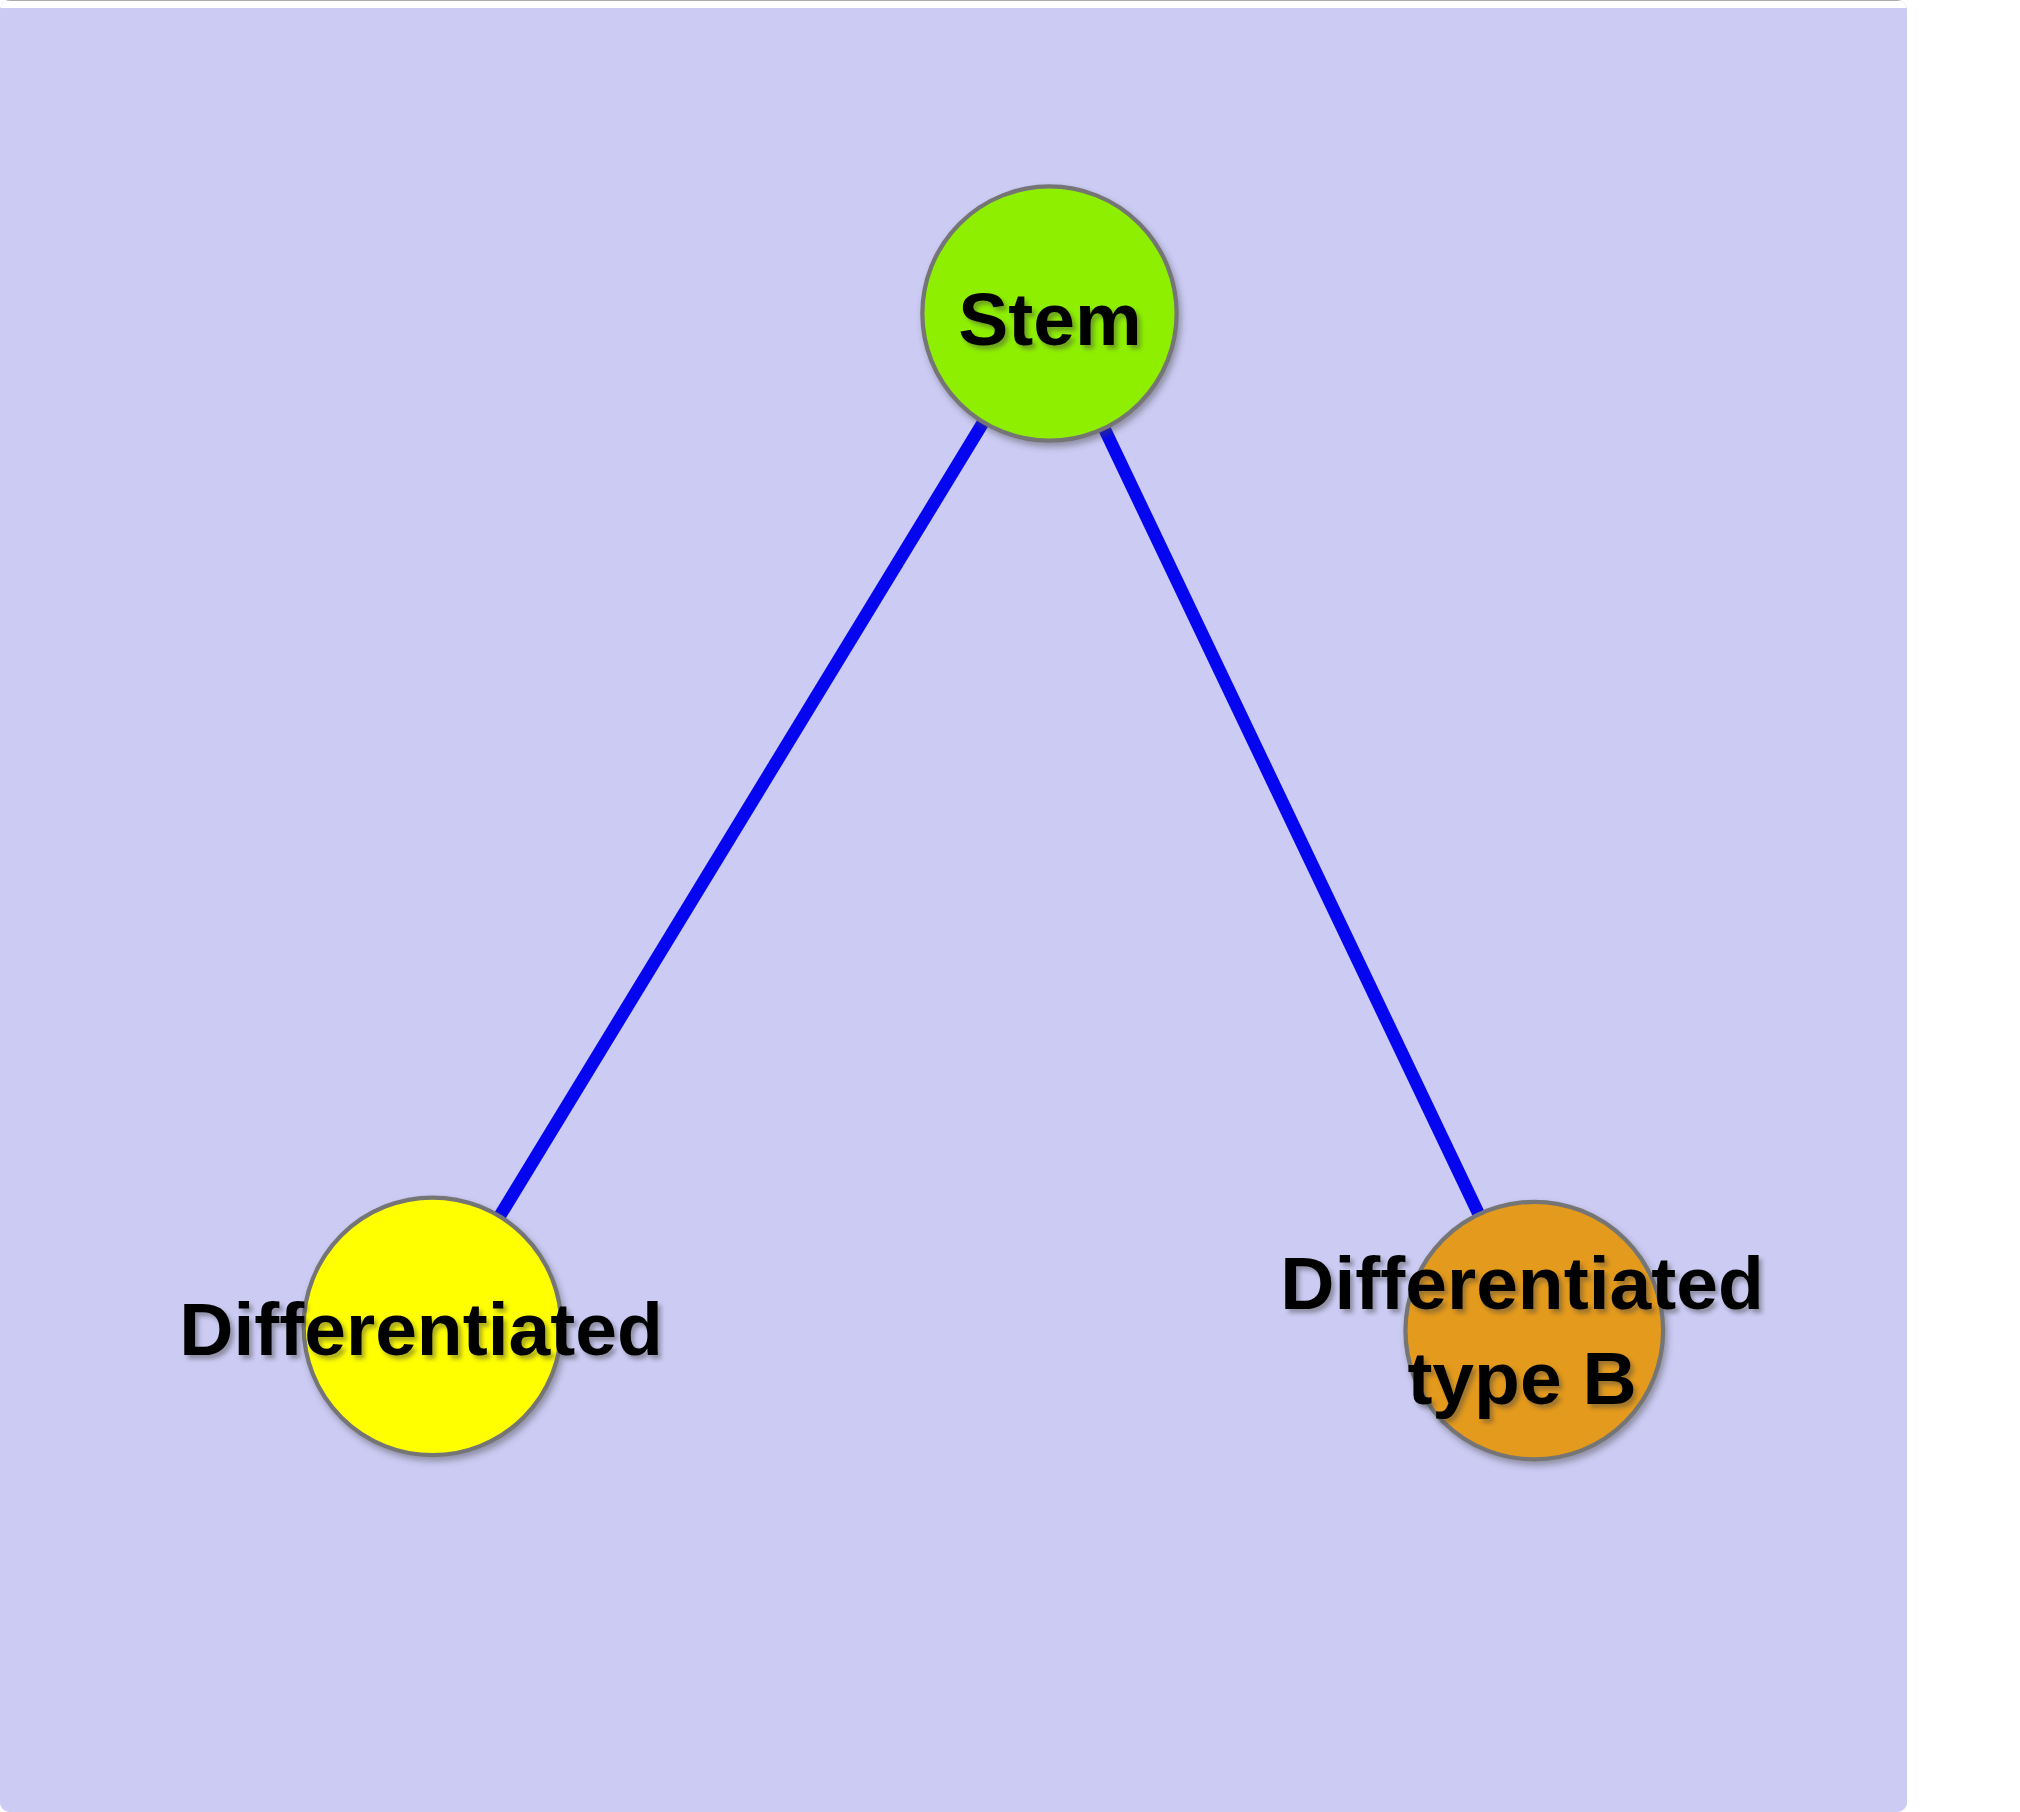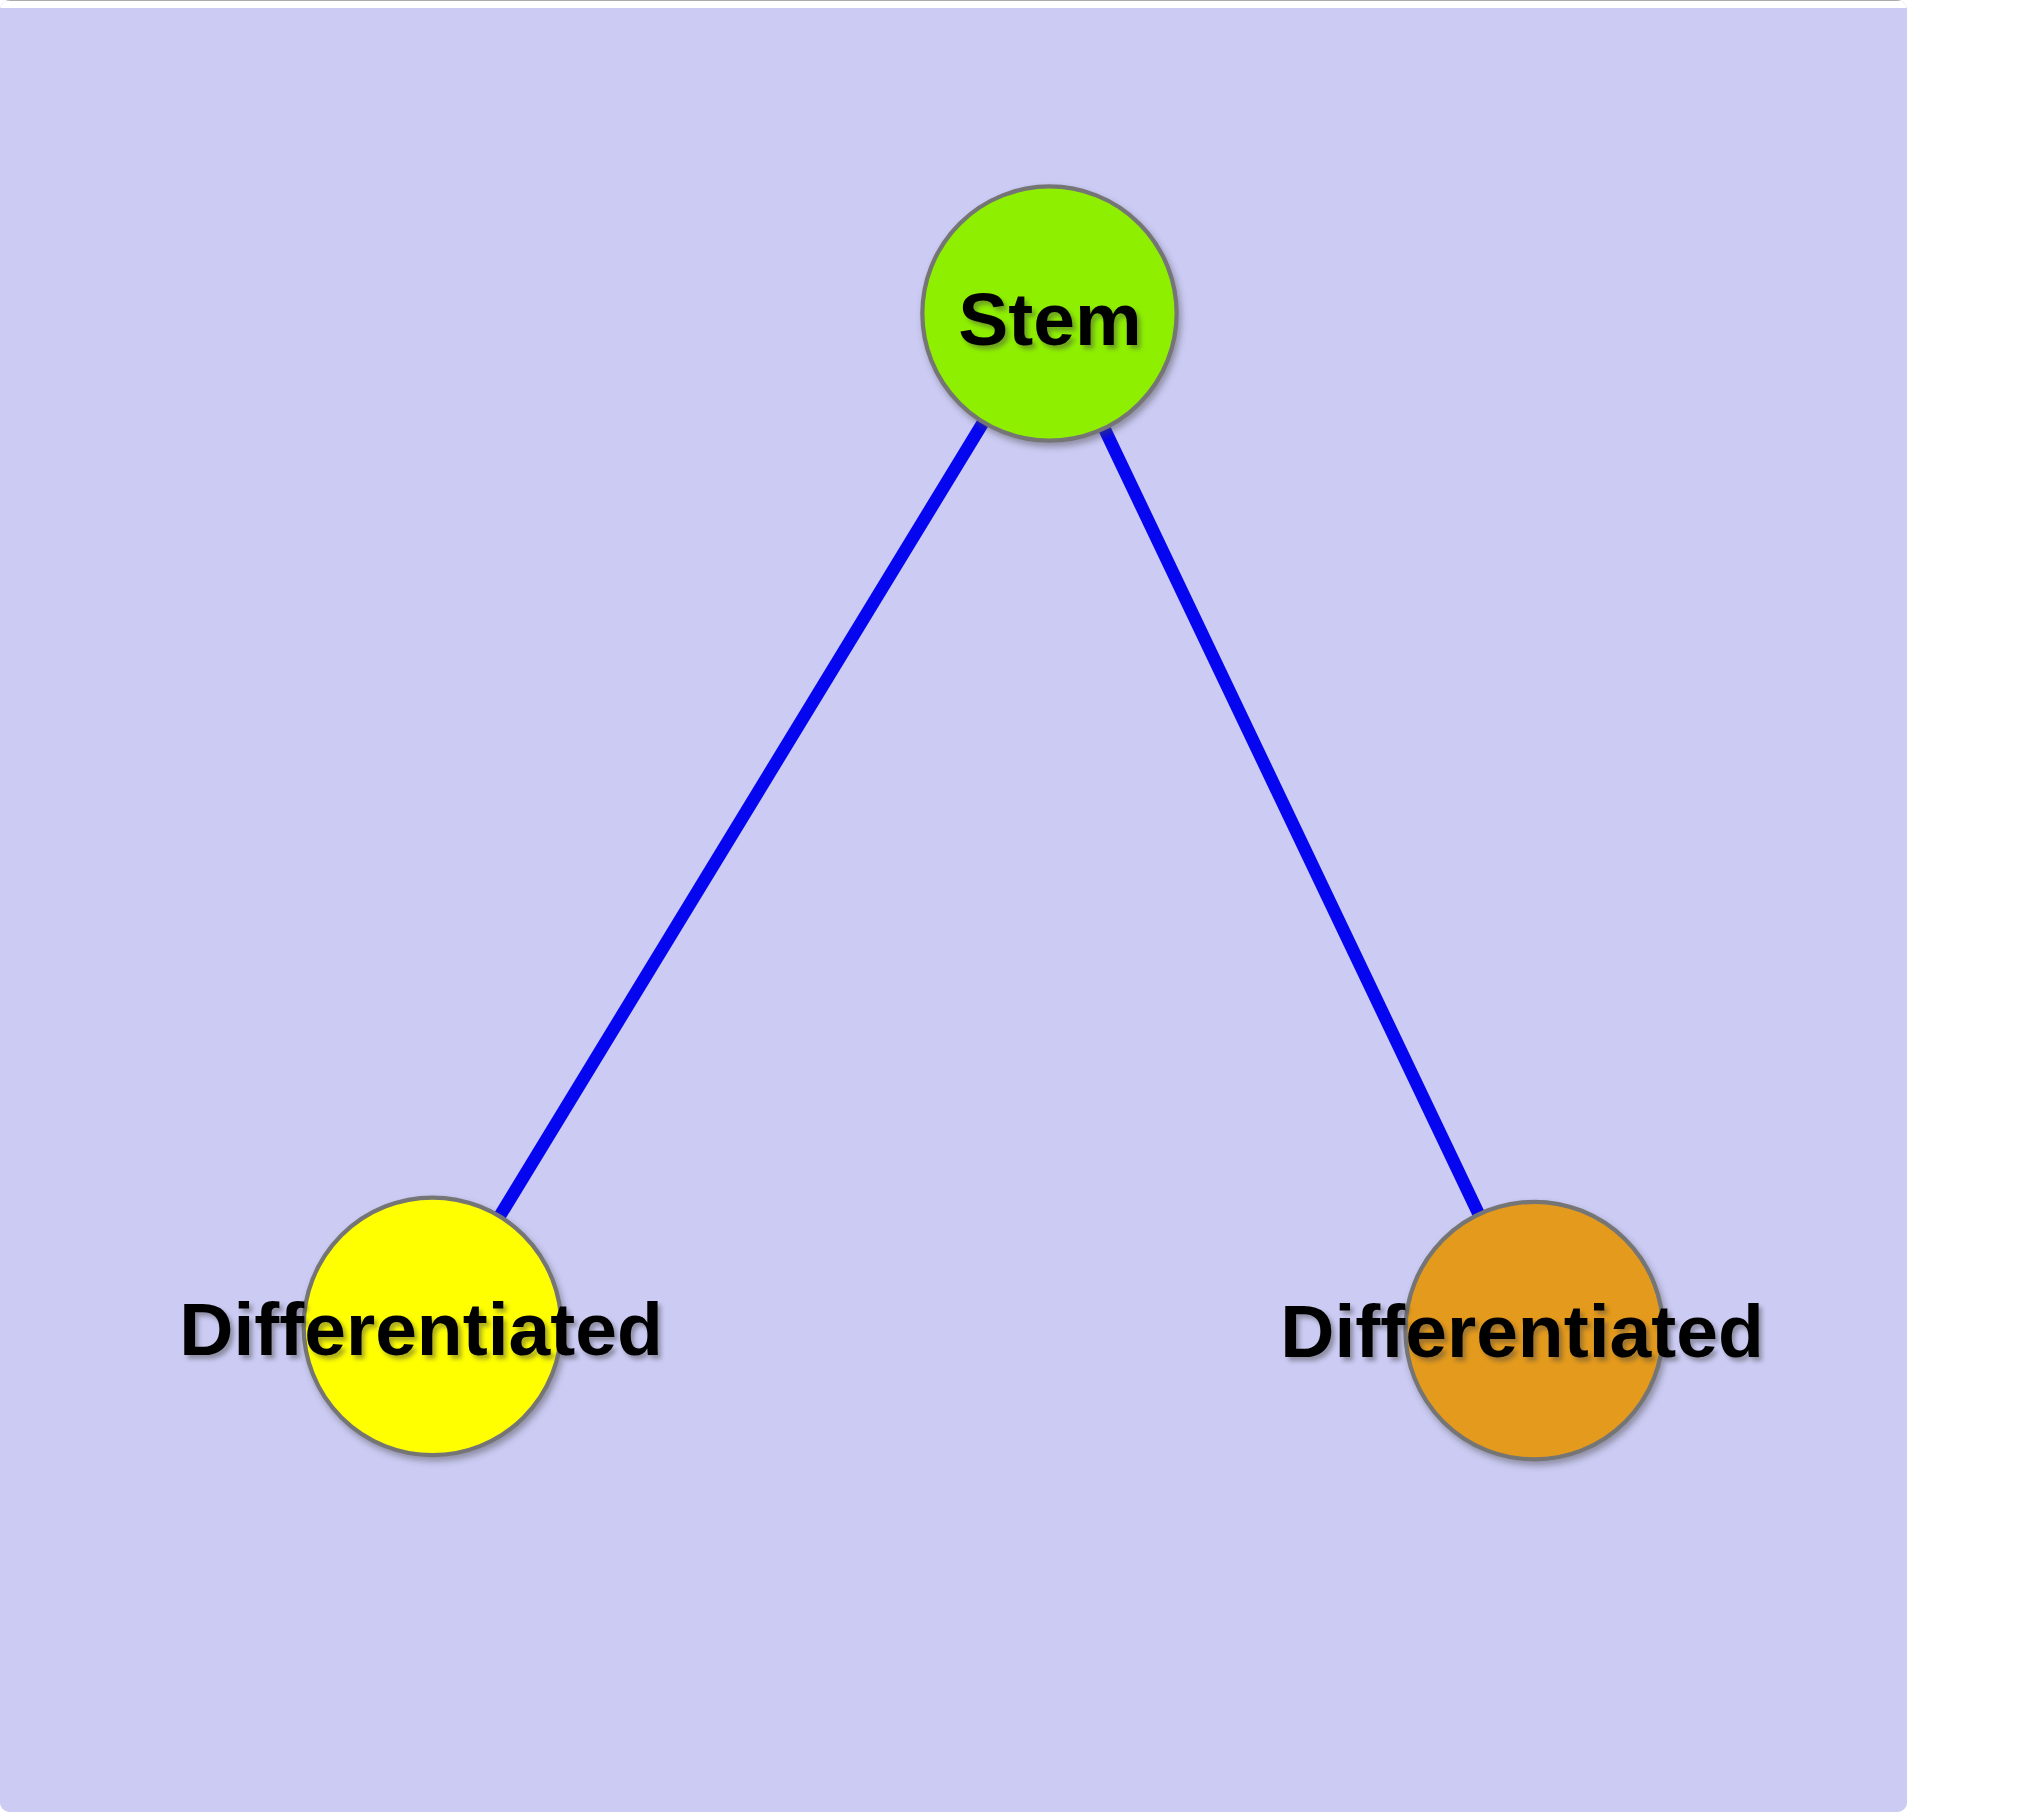--- a/index.html
+++ b/index.html
@@ -79,16 +79,17 @@
   <div class="node-label" style="left: 1050px; top: 319px; color: rgb(0, 0, 0);">
     <span class="label-line">Stem</span>
   </div>
 
   <div class="node-label" style="left: 421px; top: 1329px; color: rgb(0, 0, 0);">
     <span class="label-line">Differentiated</span>
   </div>
 
   <div class="node-label" style="left: 1522px; top: 1331px; color: rgb(0, 0, 0);">
     <span class="label-line">Differentiated</span>
+    <span class="label-line">type B</span>
   </div>
 
 </div>
 
 
 </body></html>

